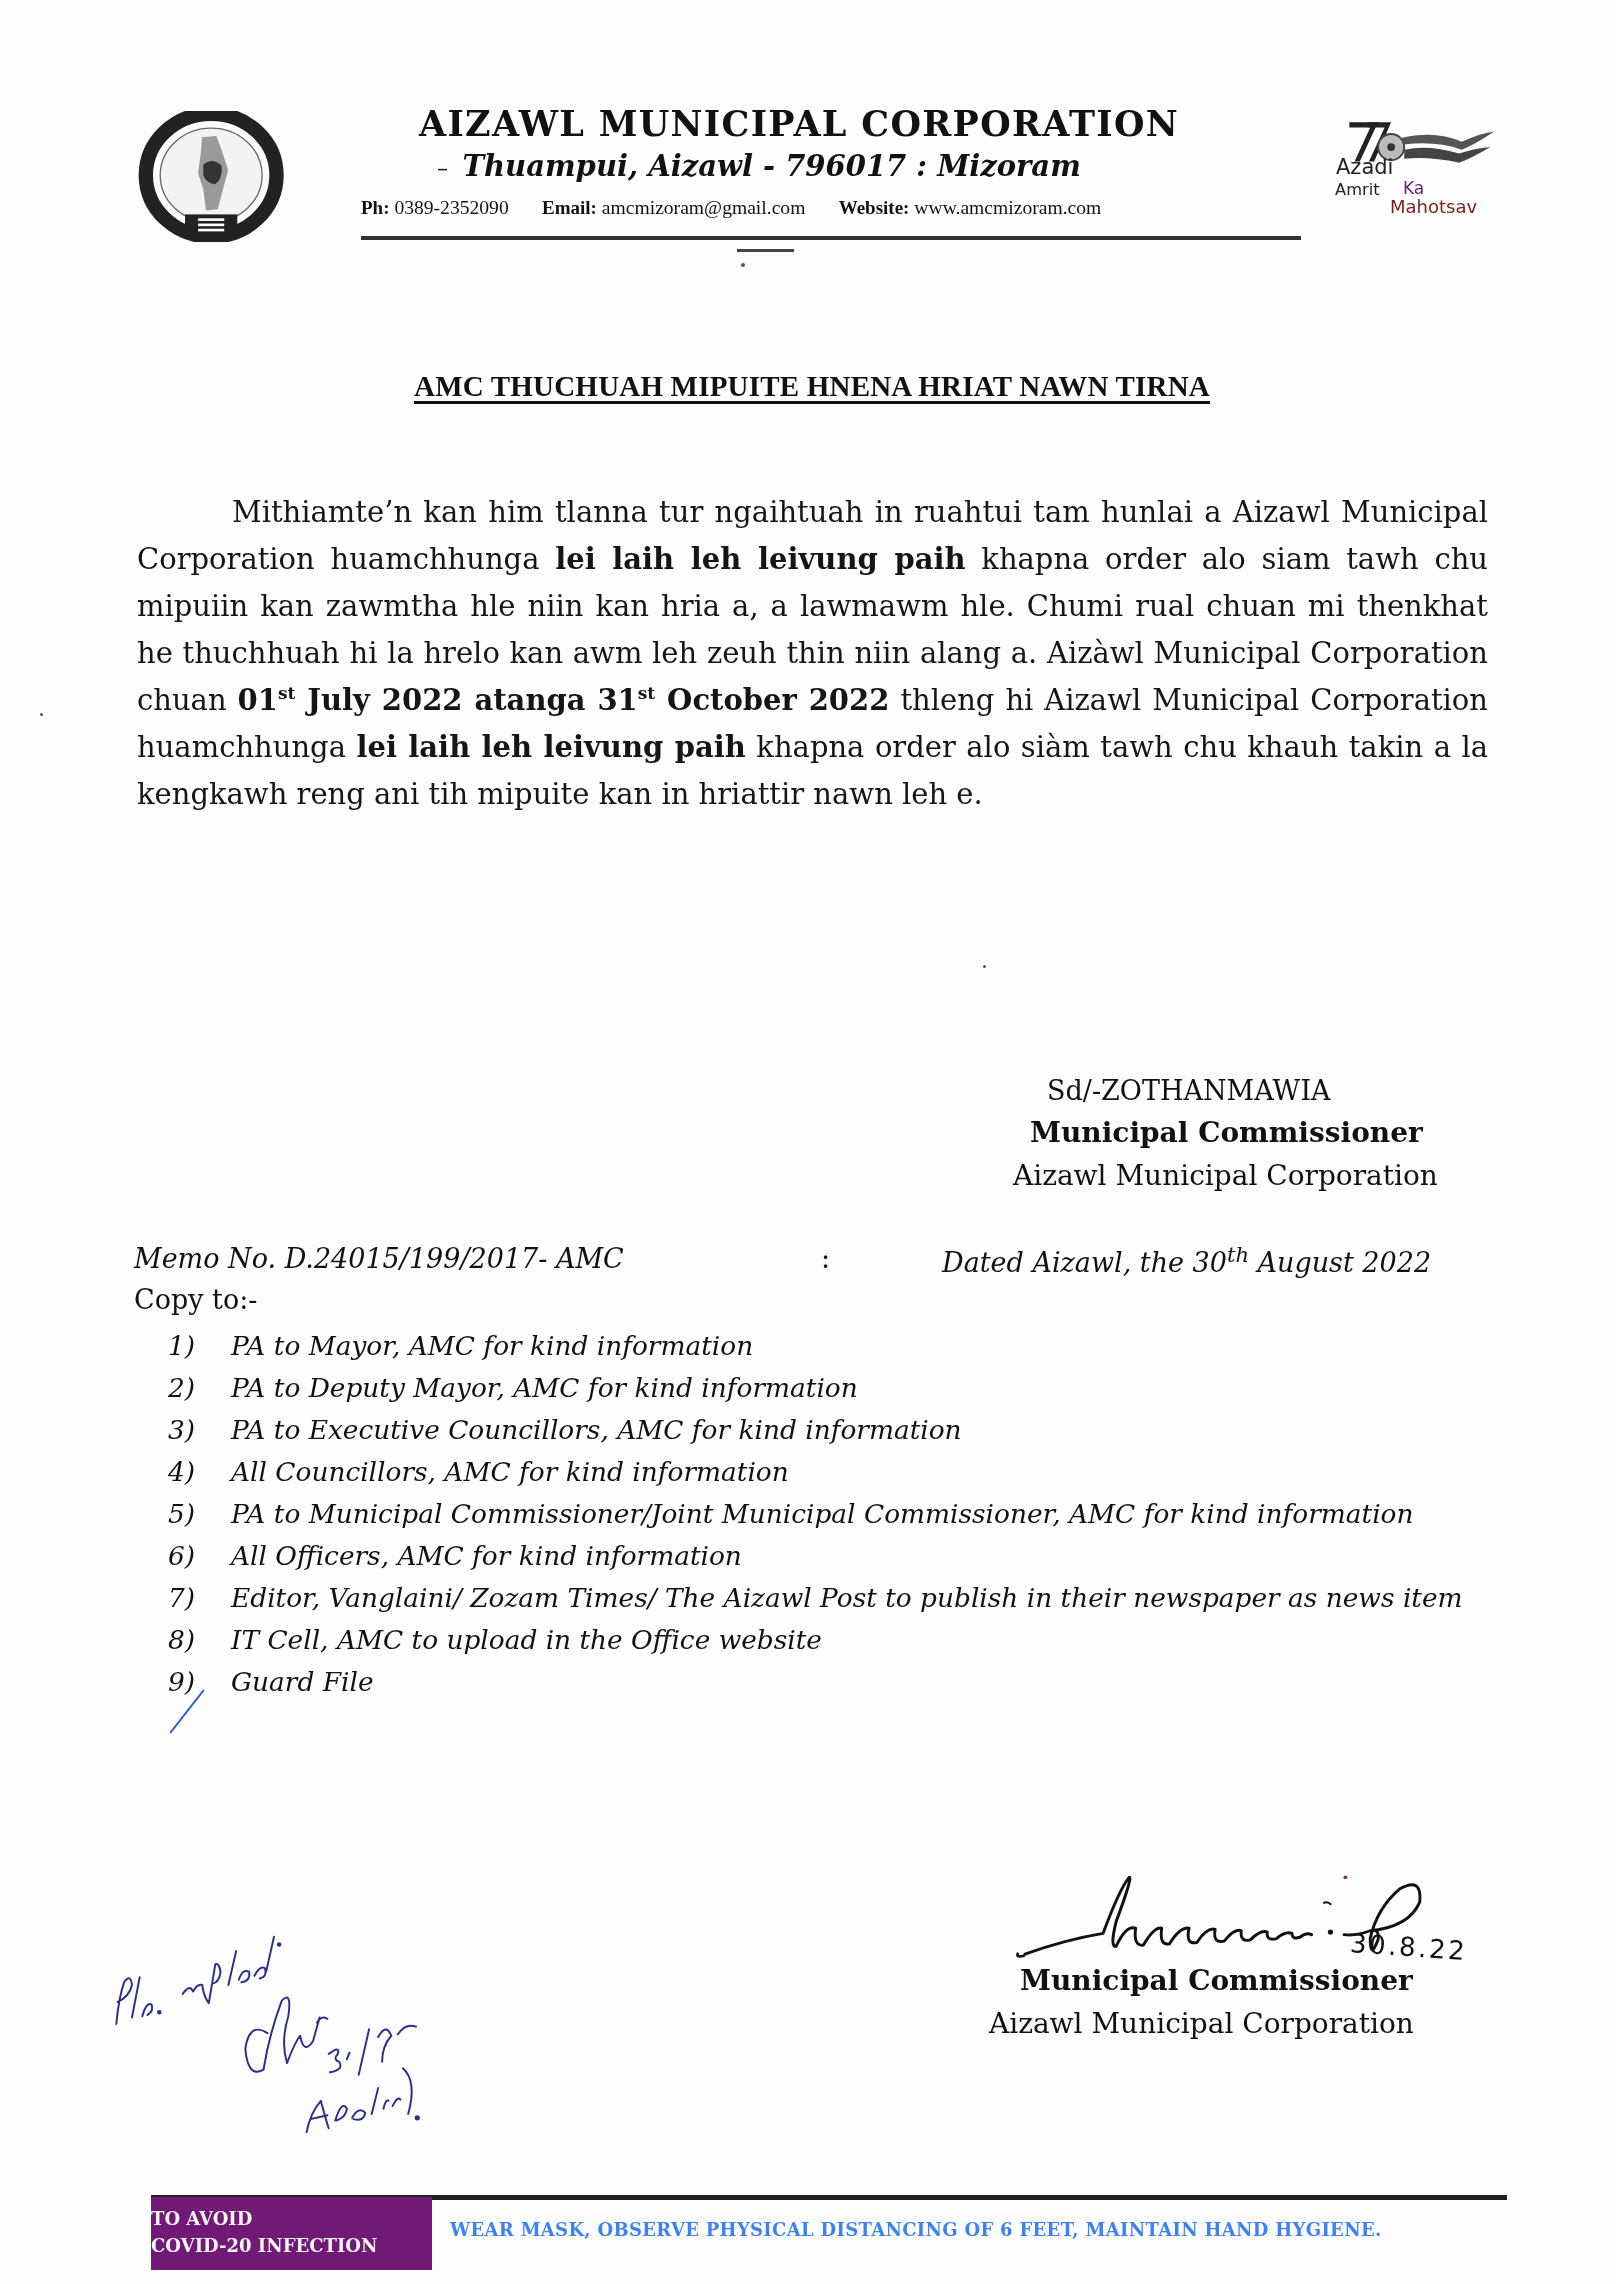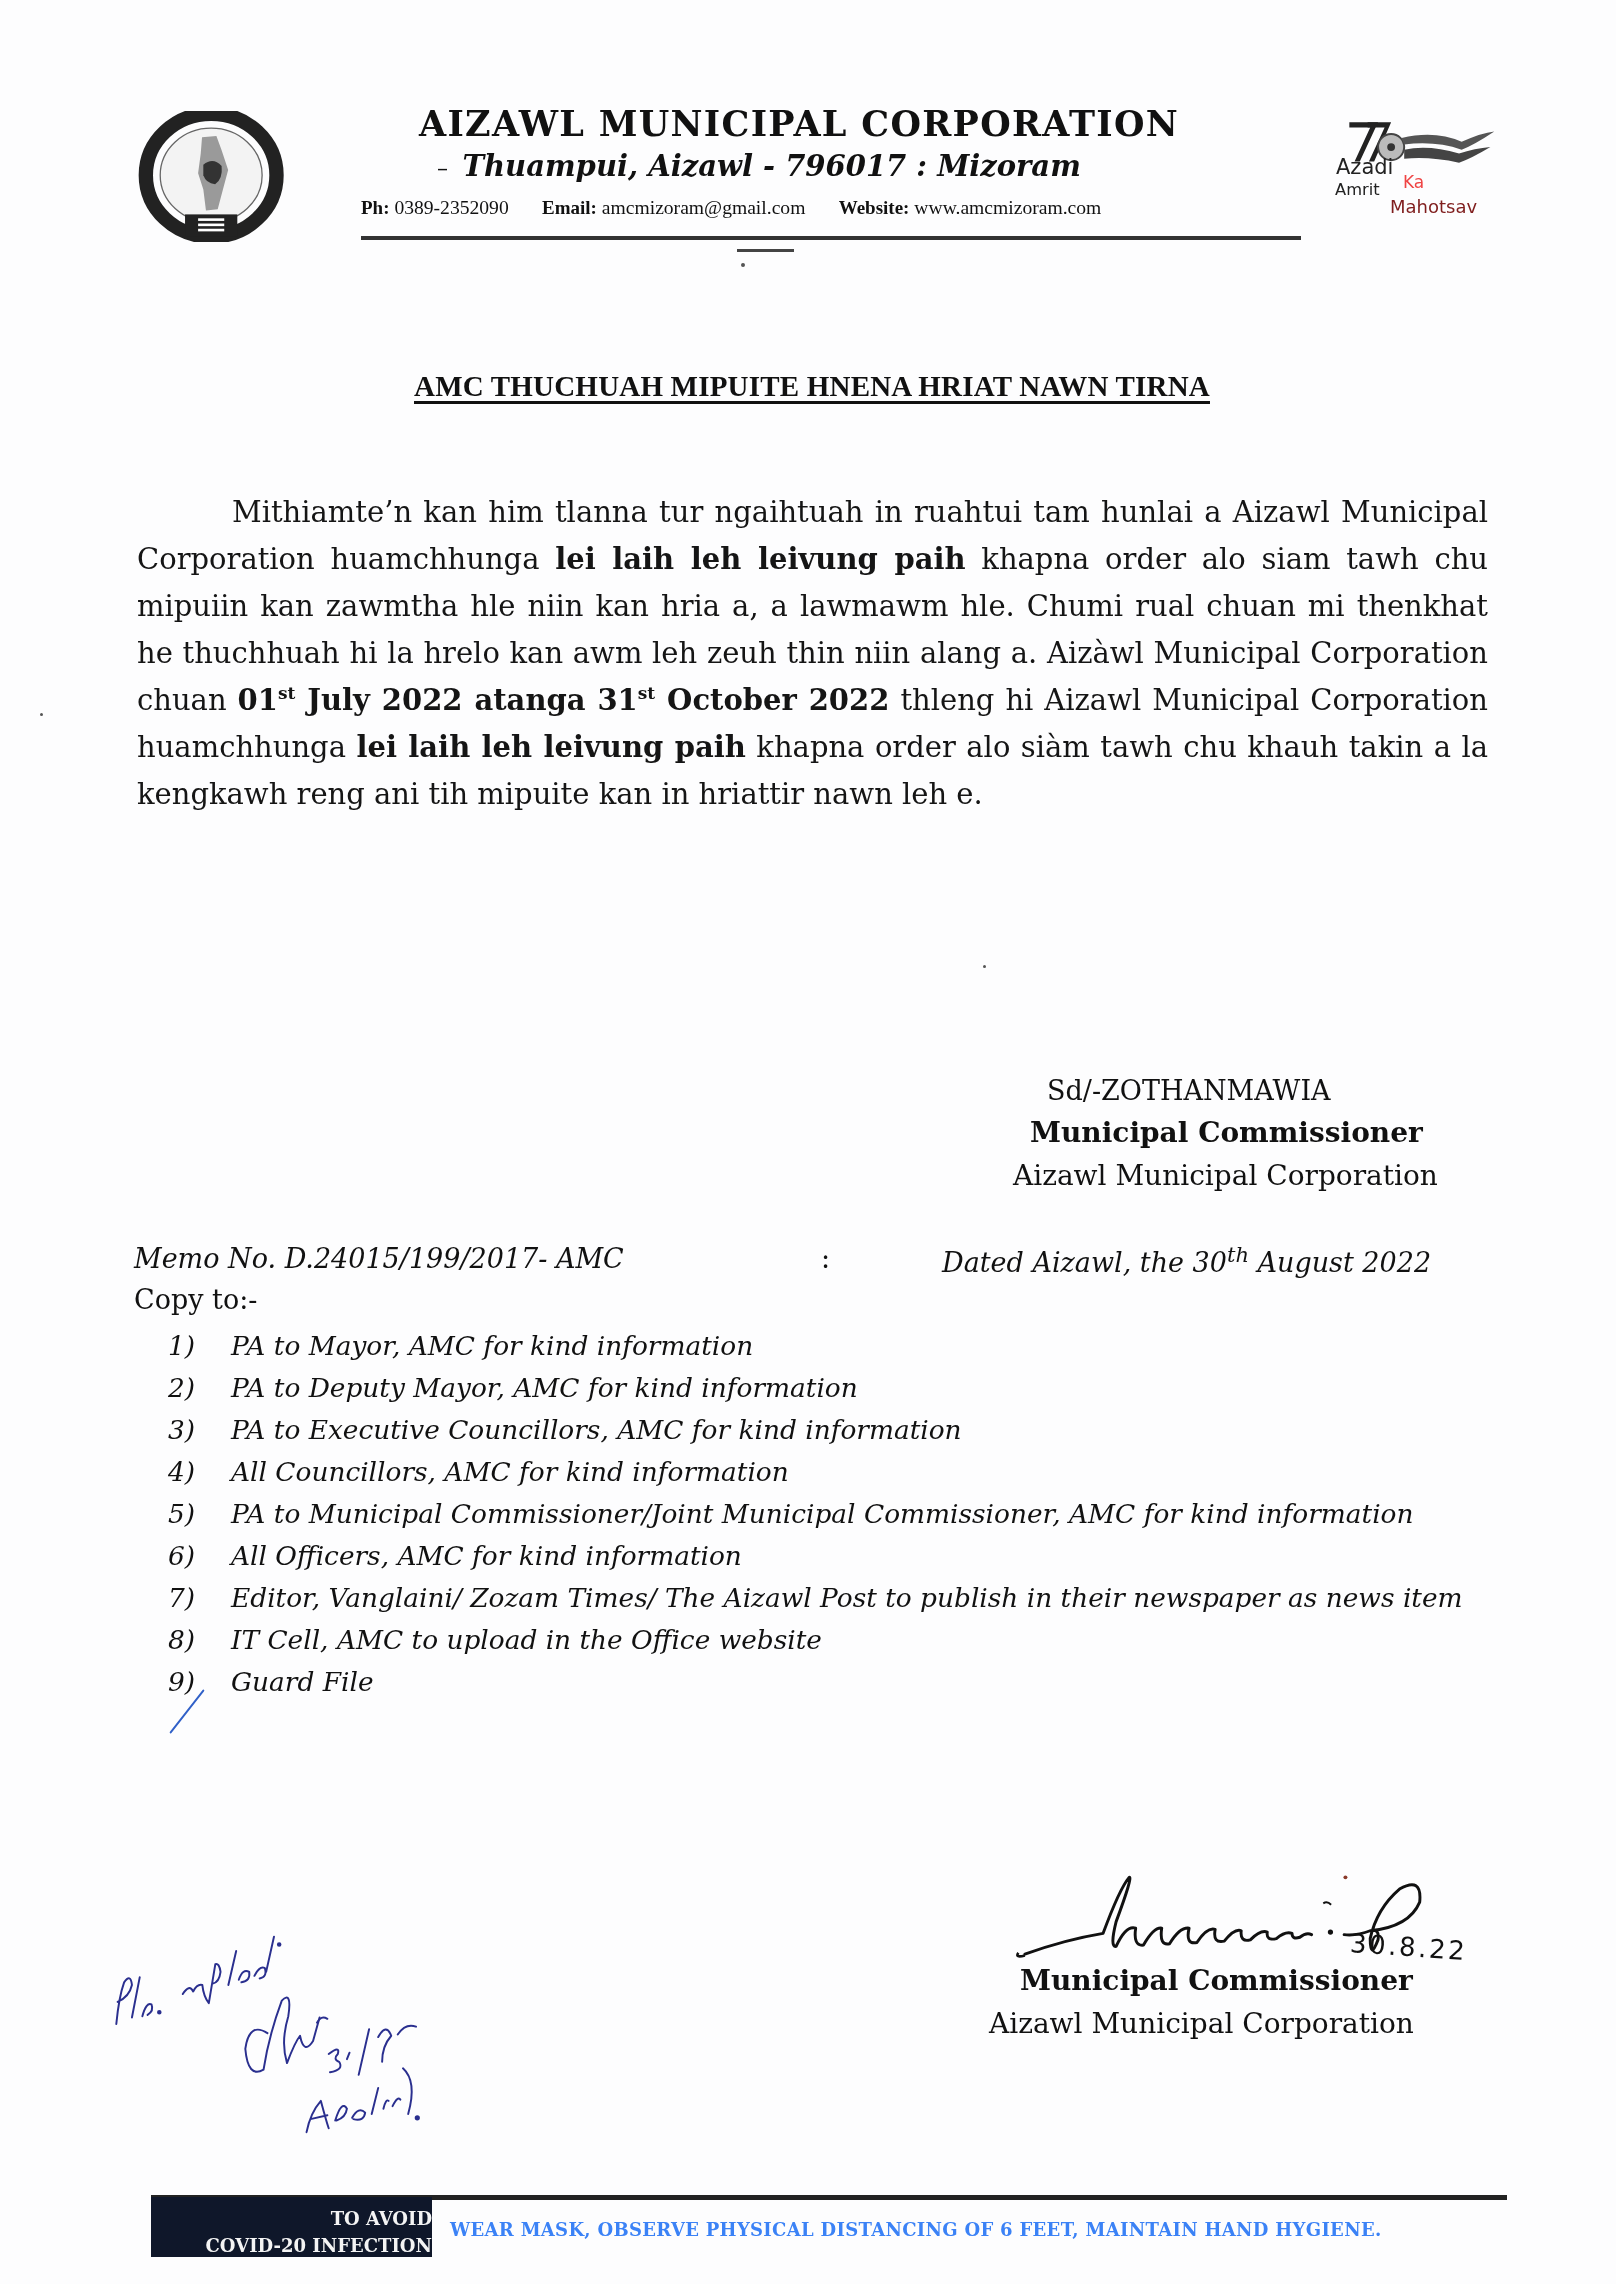--- a/index.html
+++ b/index.html
@@ -26,21 +26,21 @@
   .contact {
     left: 361px; top: 197px; width: 953px;
     font-family: "Liberation Serif", serif; font-size: 19.6px; color: #111; white-space: nowrap;
   }
   .contact b { font-family: Liberation Serif, serif; font-size: 19px; }
   .contact .gap { display: inline-block; width: 23.5px; }
   .rule-main { left: 361px; top: 236px; width: 940px; height: 3.9px; background: #333; }
   .rule-small { left: 737px; top: 249px; width: 57px; height: 2.6px; background: #444; }
   .azadi { left: 1331px; top: 104px; width: 196px; height: 111px; }
   .azadi-text1 { left: 1336px; top: 155px; font-family: "DejaVu Sans", sans-serif; font-size: 21px; color: #222; }
-  .azadi-text2 { left: 1403px; top: 172px; font-family: "DejaVu Sans", sans-serif; font-size: 17px; color: #ef4444; }
+  .azadi-text2 { left: 1403px; top: 178px; font-family: "DejaVu Sans", sans-serif; font-size: 17px; color: #701a75; }
   .azadi-text3 { left: 1335px; top: 180px; font-family: "DejaVu Sans", sans-serif; font-size: 16.3px; color: #222; }
   .azadi-text4 { left: 1390px; top: 196px; font-family: "DejaVu Sans", sans-serif; font-size: 18px; color: #7f1d1d; }
 
   
   .doc-title {
     left: 365px; top: 370px; width: 894px; text-align: center;
     font-family: "Liberation Serif", serif; font-weight: bold; font-size: 29px;
     text-decoration: underline; text-decoration-thickness: 2.6px; text-underline-offset: 5.2px;
     color: #111; letter-spacing: 0.2px;
   }
@@ -85,22 +85,22 @@
   .sig-date { left: 1350px; top: 1932px; font-family: "DejaVu Sans", sans-serif; font-size: 26px; color: #111; letter-spacing: 2.6px; transform: rotate(4deg); }
   .sig2-title { left: 1020px; top: 1964px; font-family: "DejaVu Serif", serif; font-weight: bold; font-size: 28px; color: #111; }
   .sig2-org { left: 989px; top: 2007px; font-family: "DejaVu Serif", serif; font-size: 28px; color: #111; }
 
   
   .handnote { left: 91px; top: 1925px; width: 392px; height: 215px; }
 
   
   .footer-bar { left: 151px; top: 2195px; width: 1356px; height: 4.6px; background: #222; }
   .covid-box {
-    left: 151px; top: 2197px; width: 281px; height: 60px; background: #0f172a;
-    color: #f4f4f4; text-align: right;
+    left: 151px; top: 2197px; width: 281px; height: 73px; background: #701a75;
+    color: #f4f4f4; text-align: left;
     font-family: "DejaVu Serif", serif; font-weight: bold; font-size: 18px; line-height: 27px;
     padding-top: 7.8px; box-sizing: border-box;
   }
   .covid-msg {
     left: 450px; top: 2219px; font-family: "DejaVu Serif", serif; font-weight: bold; font-size: 18px;
     color: #3b82f6; white-space: nowrap; letter-spacing: 0.3px;
   }
   .stray-dot { width: 3.9px; height: 3.9px; border-radius: 50%; background: #555; }
 </style>
 </head>

